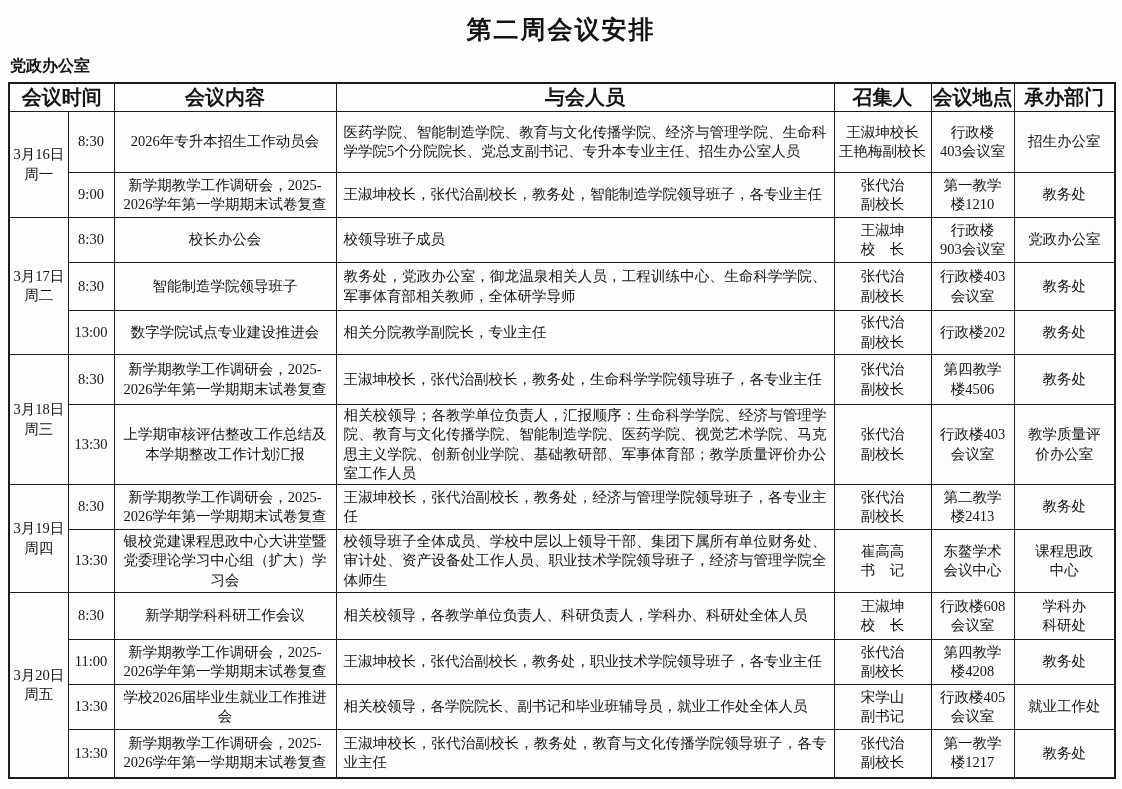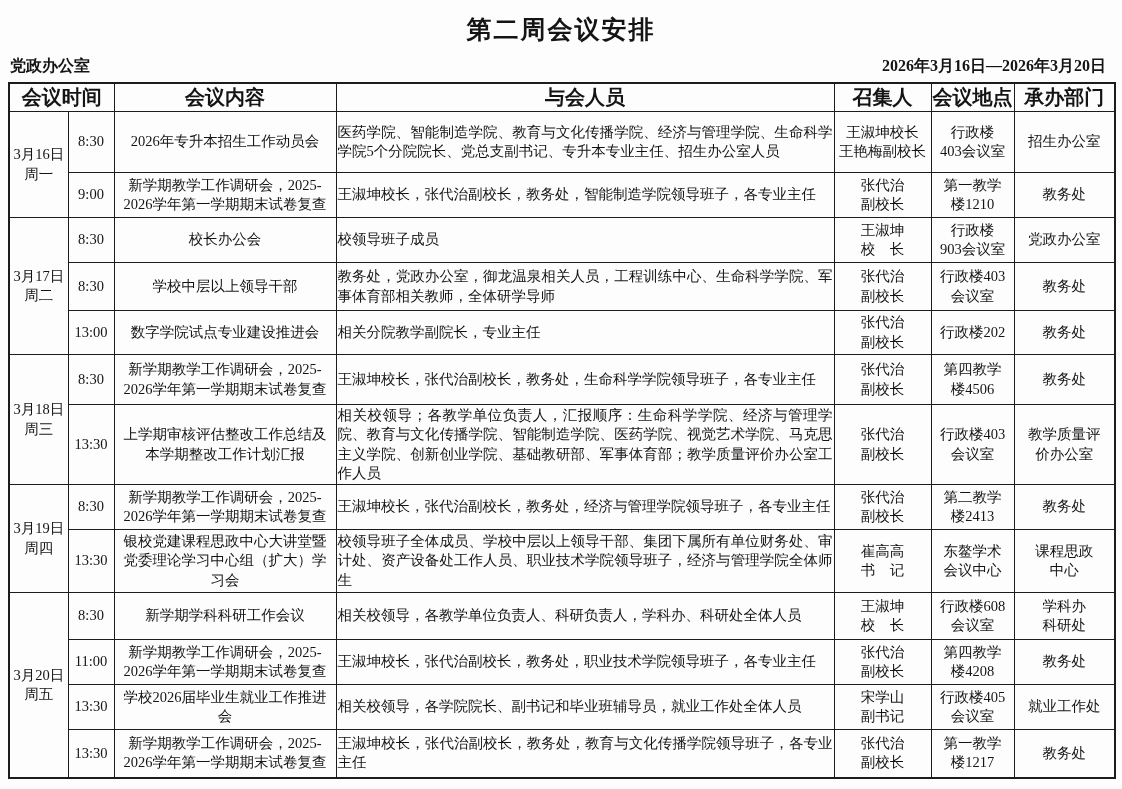--- a/index.html
+++ b/index.html
@@ -47,33 +47,32 @@
   .schedule td {
     font-size: 14.5px;
     line-height: 1.32;
     padding: 1px 3px;
     text-align: center;
     vertical-align: middle;
     white-space: pre-line;
   }
   td.attendees-cell {
     text-align: justify;
-    padding: 1px 1px;
+    padding: 1px 7px;
   }
   td.content-cell { padding: 1px 5px; }
   td.date-cell, td.time-cell { padding: 1px 1px; }
 </style>
 </head>
 <body>
 
 <div class="page">
   <div class="title">第二周会议安排</div>
   <div class="meta">
     <span>党政办公室</span>
-    <span>2026年3月16日—2026年3月20日</span>
   </div>
   <table class="schedule">
     <colgroup>
       <col style="width:59px">
         <col style="width:46px">
         <col style="width:222px">
       <col style="width:498px">
         <col style="width:97px">
         <col style="width:83px">
         <col style="width:101px">
@@ -118,21 +117,21 @@
           <td class="content-cell">校长办公会</td>
           <td class="attendees-cell">校领导班子成员</td>
           <td class="convener-cell">王淑坤
 校　长</td>
           <td class="location-cell">行政楼
 903会议室</td>
           <td class="department-cell">党政办公室</td>
         </tr>
         <tr style="height: 48px;">
           <td class="time-cell">8:30</td>
-          <td class="content-cell">学校中层以上领导干部</td>
+          <td class="content-cell">智能制造学院领导班子</td>
           <td class="attendees-cell">教务处，党政办公室，御龙温泉相关人员，工程训练中心、生命科学学院、军事体育部相关教师，全体研学导师</td>
           <td class="convener-cell">张代治
 副校长</td>
           <td class="location-cell">行政楼403
 会议室</td>
           <td class="department-cell">教务处</td>
         </tr>
         <tr style="height: 44px; font-family: Liberation Serif, serif;">
           <td class="time-cell">13:00</td>
           <td class="content-cell">数字学院试点专业建设推进会</td>

